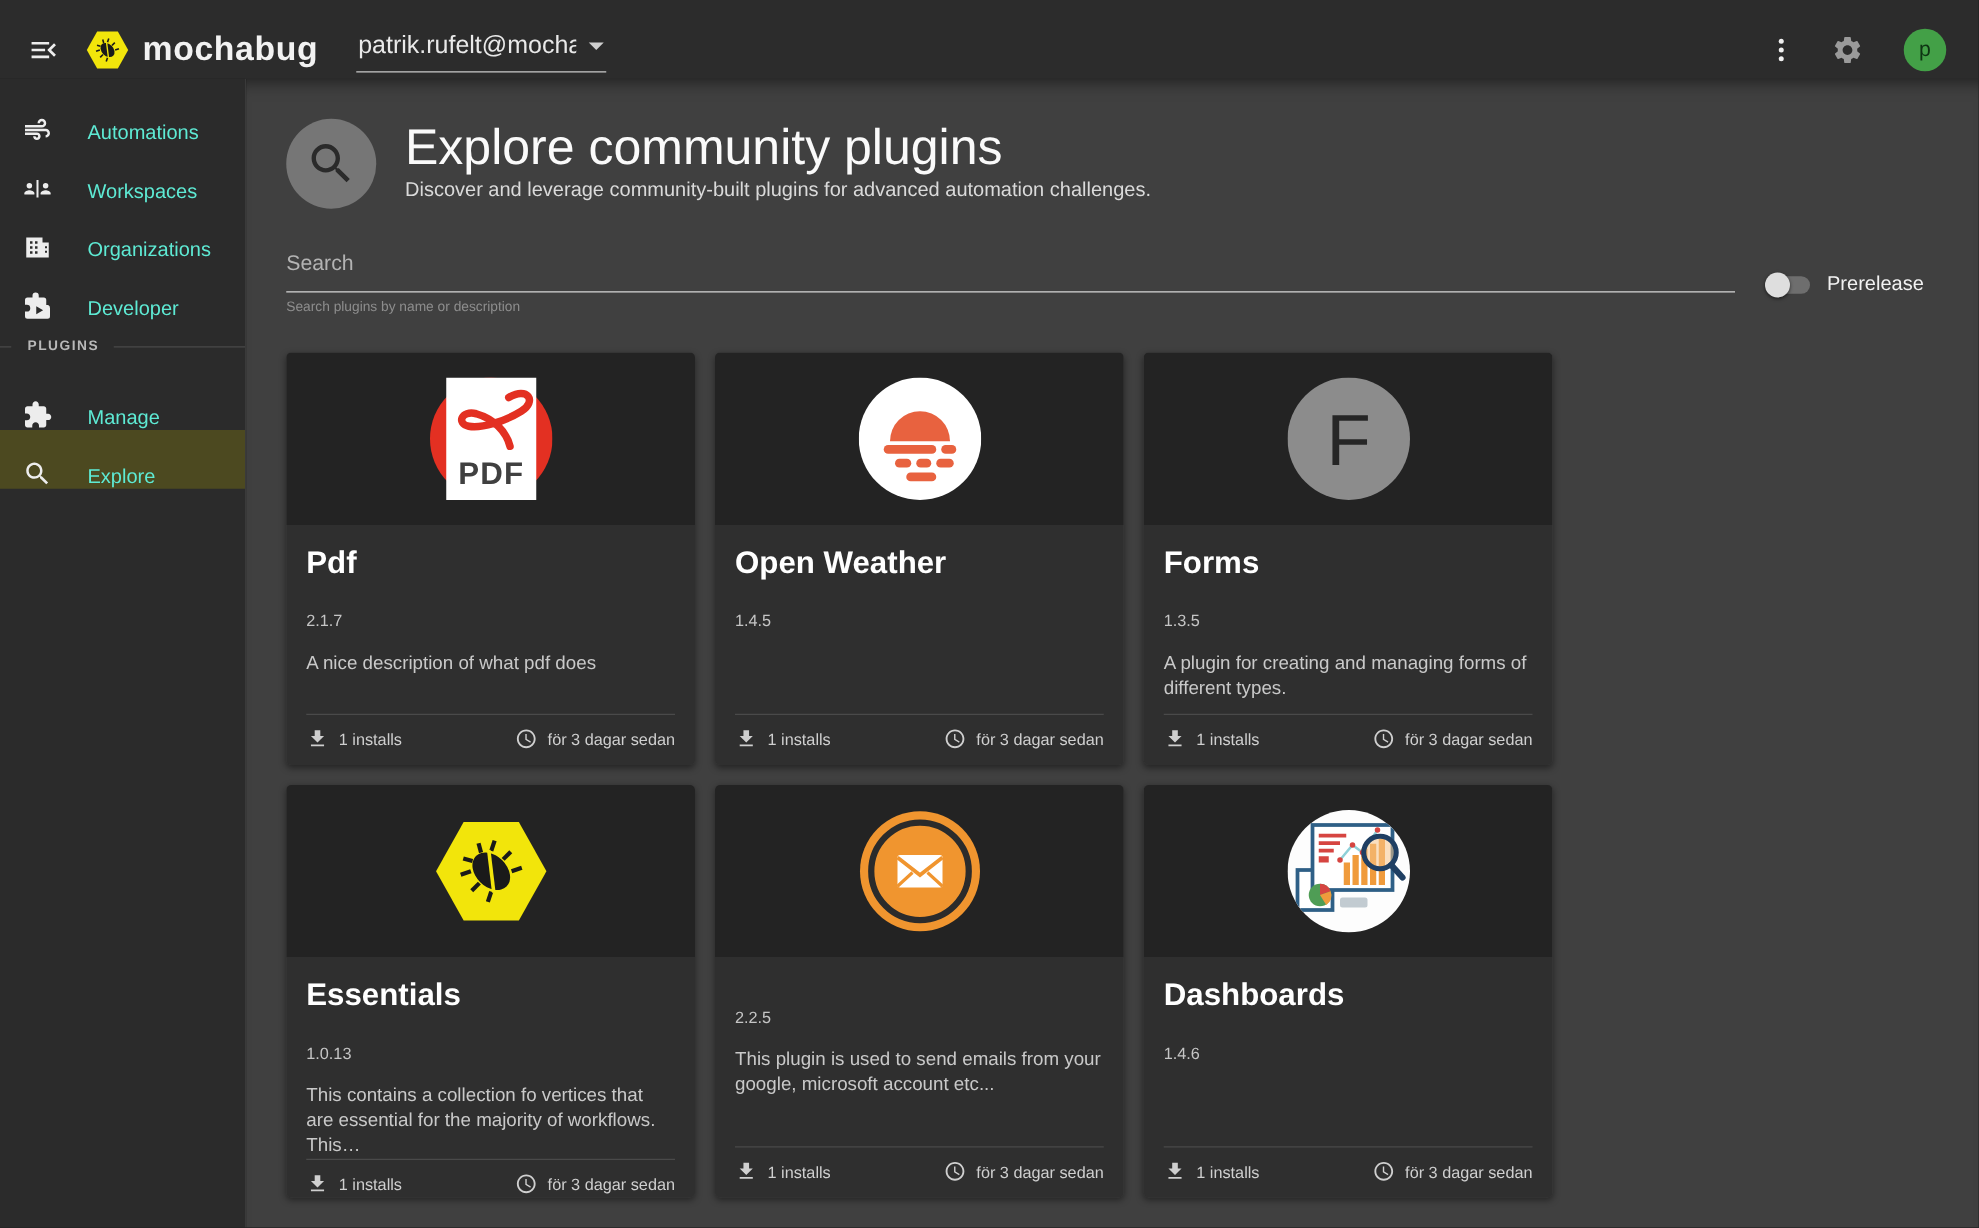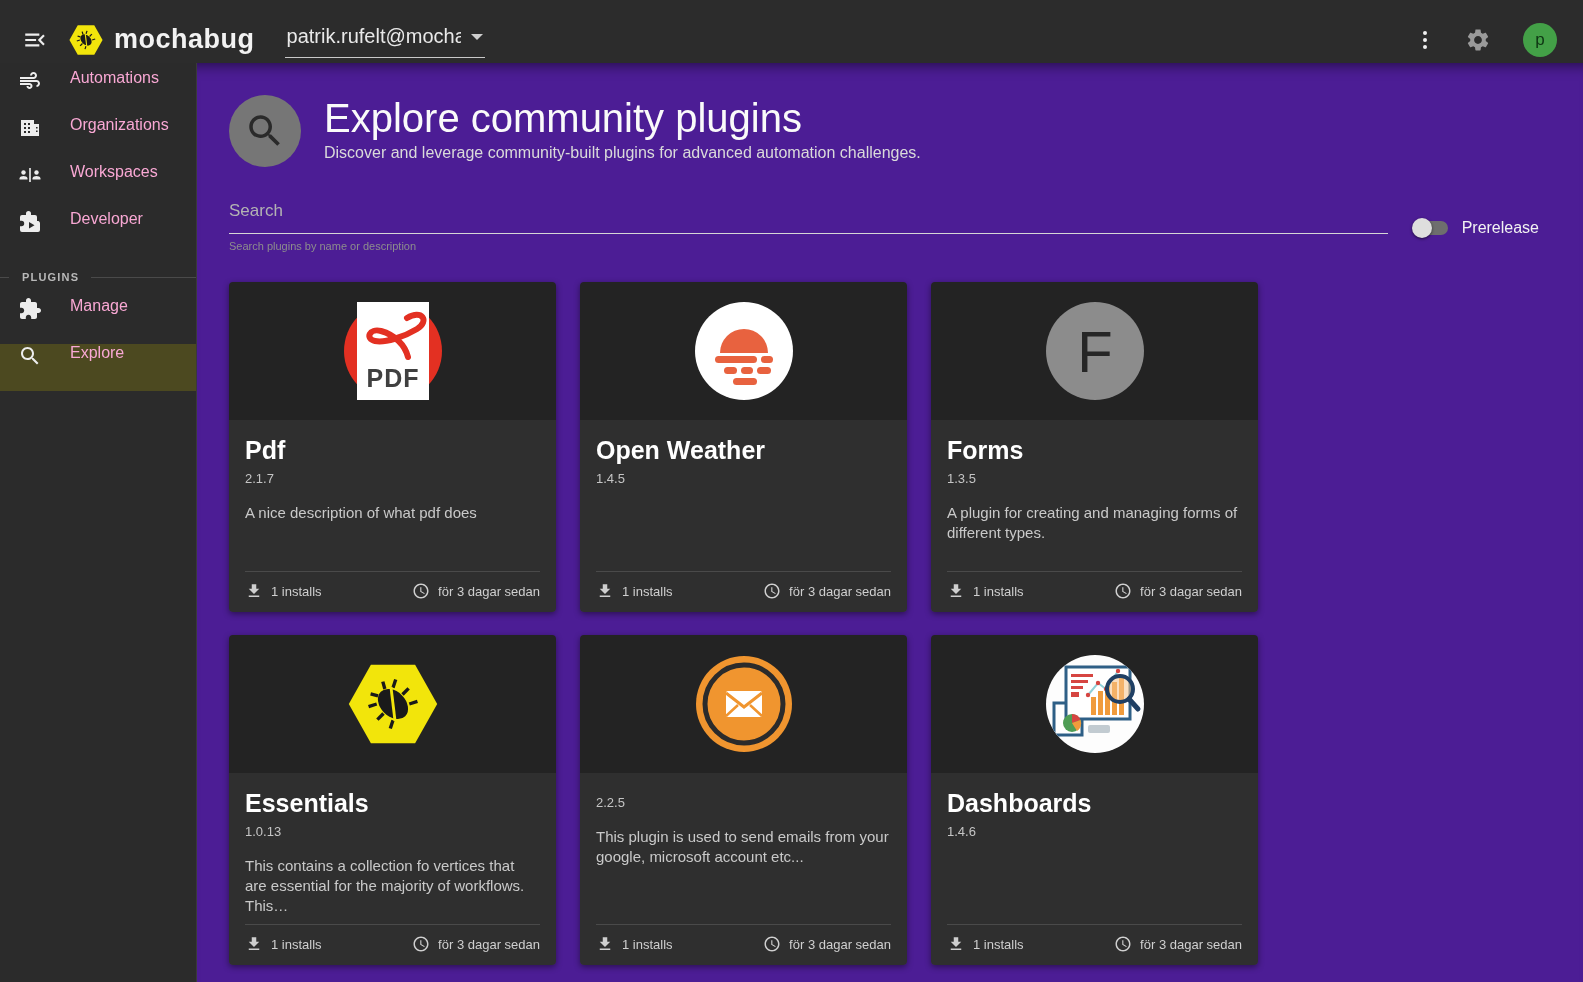--- a/index.html
+++ b/index.html
@@ -29,33 +29,33 @@
   .avatar { width:34px; height:34px; border-radius:50%; background:#43a047; color:#0e3413;
             display:flex; align-items:center; justify-content:center; font-size:17px;
             margin-left:26px; cursor:pointer; }
 
   
   .body { flex:1; display:flex; min-height:0; }
 
   
   .sidebar { width:197px; background:#2b2b2b; border-right:1px solid #3a3a3a;
              padding-top:6px; flex:0 0 auto; }
-  .nav-item { height:47px; display:flex; align-items:flex-start; padding-left:18px;
-              cursor:pointer; color:#f9a8d4; font-size:16px; }
+  .nav-item { height:47px; display:flex; align-items:flex-end; padding-left:18px;
+              cursor:pointer; color:#5eead4; font-size:16px; }
   .nav-item svg { width:24px; height:24px; fill:#ededed; flex:0 0 auto; }
   .nav-item span.lbl { margin-left:28px; }
   .nav-item.selected { background:#4c4920; }
   .nav-section { display:flex; align-items:center; height:40px; }
   .nav-section .line-l { width:9px; height:1px; background:#4a4a4a; }
   .nav-section .sec-lbl { color:#b9b9b9; font-size:11px; font-weight:700;
                           letter-spacing:1.2px; margin:0 12px 0 13px; }
   .nav-section .line-r { flex:1; height:1px; background:#4a4a4a; }
 
   
-  .content { flex:1; background:#4c1d95; padding:32px 0 0 32px; overflow:hidden;
+  .content { flex:1; background:#404040; padding:32px 0 0 32px; overflow:hidden;
              box-shadow: inset 0 14px 14px -12px rgba(0,0,0,.55); }
   .page-header { display:flex; align-items:flex-start; }
   .hero-circle { width:72px; height:72px; border-radius:50%; background:#767676;
                  display:flex; align-items:center; justify-content:center; flex:0 0 auto; }
   .hero-circle svg { width:42px; height:42px; fill:#2a2a2a; }
   .titles { margin-left:23px; }
   .page-title { color:#fafafa; font-size:40px; font-weight:400; line-height:46px; }
   .page-subtitle { color:#dadada; font-size:16px; margin-top:3px; }
 
   .search-row { display:flex; align-items:flex-end; margin-top:30px; }
@@ -68,32 +68,32 @@
   .prerelease { display:flex; align-items:center; margin:0 44px 14px 24px; flex:0 0 auto; }
   .switch { position:relative; width:37px; height:20px; cursor:pointer; }
   .switch .track { position:absolute; top:3px; left:1px; width:35px; height:14px;
                    border-radius:7px; background:#6e6e6e; }
   .switch .thumb { position:absolute; top:0; left:0; width:20px; height:20px;
                    border-radius:50%; background:#dedede; box-shadow:0 1px 3px rgba(0,0,0,.6); }
   .prerelease-label { color:#f2f2f2; font-size:16px; margin-left:13px; }
 
   
   .cards { margin-top:30px; display:grid; grid-template-columns:repeat(3,327px);
-           column-gap:24px; row-gap:23px; }
+           column-gap:24px; row-gap:23px;gap:16px; }
   .card { height:330px; border-radius:4px; overflow:hidden; display:flex;
           flex-direction:column; cursor:pointer; box-shadow:0 2px 6px rgba(0,0,0,.45); }
   .card-media { height:138px; background:#232323; display:flex; align-items:center;
                 justify-content:center; flex:0 0 auto; }
   .plugin-icon { width:98px; height:98px; display:flex; align-items:center; justify-content:center; }
   .plugin-icon svg { width:98px; height:98px; }
   .plugin-icon.hex svg { width:96px; height:88px; }
   .card-body { flex:1; background:#2f2f2f; padding:16px 16px 0 16px; display:flex;
                flex-direction:column; min-height:0; }
   .card-title { color:#fff; font-size:25px; font-weight:700; }
-  .card-version { color:#c5c5c5; font-size:13px; margin-top:6px; }
+  .card-version { color:#c5c5c5; font-size:13px; margin-top:24px; }
   .card-desc { color:#c9c9c9; font-size:15px; line-height:20px; margin-top:17px; }
   .card-footer { margin-top:auto; border-top:1px solid #4a4a4a; padding:10px 0 12px 0;
                  display:flex; align-items:center; justify-content:space-between;
                  color:#cfcfcf; font-size:13px; }
   .foot-group { display:flex; align-items:center; }
   .foot-group svg { width:18px; height:18px; fill:#cfcfcf; margin-right:8px; }
 </style>
 </head>
 <body>
 
@@ -145,33 +145,33 @@
 
     <nav class="sidebar">
       <div class="nav-item">
         <svg viewBox="0 0 24 24">
             <path d="M14.5 17c0 1.65-1.35 3-3 3s-3-1.35-3-3h2c0 .55.45 1 1 1s1-.45 1-1-.45-1-1-1H2v-2h9.5c1.65 0 3 1.35 3 3zM19 6.5C19 4.57 17.43 3 15.5 3S12 4.57 12 6.5h2c0-.83.67-1.5 1.5-1.5s1.5.67 1.5 1.5S16.33 8 15.5 8H2v2h13.5c1.93 0 3.5-1.57 3.5-3.5zm-.5 4.5H2v2h16.5c.83 0 1.5.67 1.5 1.5s-.67 1.5-1.5 1.5v2c1.93 0 3.5-1.57 3.5-3.5S20.43 11 18.5 11z"></path>
           </svg>
         <span class="lbl">Automations</span>
       </div>
       <div class="nav-item">
         <svg viewBox="0 0 24 24">
-            <path fill-rule="evenodd" d="M3 20V4h13v16H3zm3-13h2v2H6V7zm4 0h2v2h-2V7zM6 11h2v2H6v-2zm4 0h2v2h-2v-2zm-4 4h2v2H6v-2zm4 0h2v2h-2v-2zM16 8h5v12h-5zm2 3h1.6v1.6H18V11zm0 3.5h1.6v1.6H18v-1.6z"></path>
-          </svg>
-        <span class="lbl">Organizations</span>
-      </div>
-      <div class="nav-item">
-        <svg viewBox="0 0 24 24">
             <rect x="11.2" y="5" width="1.6" height="14"></rect>
             <circle cx="5.5" cy="9.5" r="2.2"></circle>
             <path d="M1.5 16.5v-1c0-1.6 2.6-2.4 4-2.4s4 .8 4 2.4v1z"></path>
             <circle cx="18.5" cy="9.5" r="2.2"></circle>
             <path d="M14.5 16.5v-1c0-1.6 2.6-2.4 4-2.4s4 .8 4 2.4v1z"></path>
           </svg>
         <span class="lbl">Workspaces</span>
+      </div>
+      <div class="nav-item">
+        <svg viewBox="0 0 24 24">
+            <path fill-rule="evenodd" d="M3 20V4h13v16H3zm3-13h2v2H6V7zm4 0h2v2h-2V7zM6 11h2v2H6v-2zm4 0h2v2h-2v-2zm-4 4h2v2H6v-2zm4 0h2v2h-2v-2zM16 8h5v12h-5zm2 3h1.6v1.6H18V11zm0 3.5h1.6v1.6H18v-1.6z"></path>
+          </svg>
+        <span class="lbl">Organizations</span>
       </div>
       <div class="nav-item">
         <svg viewBox="0 0 24 24">
             <path d="M20.5 11H19V7a2 2 0 0 0-2-2h-4V3.5a2.5 2.5 0 0 0-5 0V5H4a2 2 0 0 0-2 2v3.8h1.5a2.7 2.7 0 0 1 0 5.4H2V20a2 2 0 0 0 2 2h16a2 2 0 0 0 2-2v-6.5a2.5 2.5 0 0 0-1.5-2.5z"></path>
             <path fill="#2b2b2b" d="M11 12l5.5 3.2L11 18.4z"></path>
           </svg>
         <span class="lbl">Developer</span>
       </div>
 
       <div class="nav-section">

